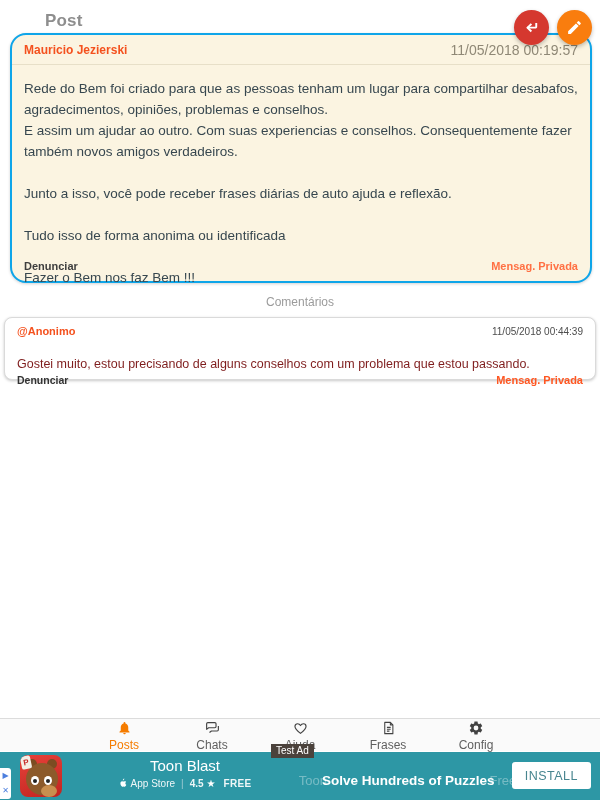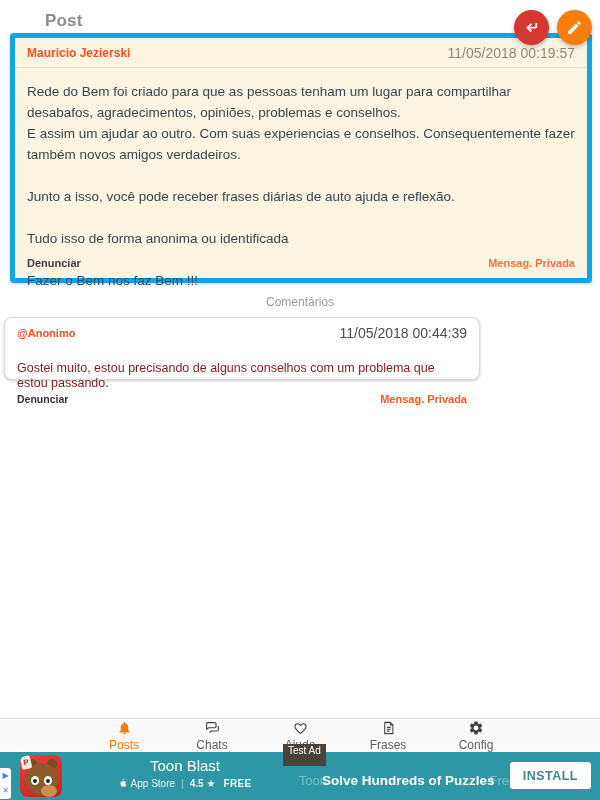--- a/index.html
+++ b/index.html
@@ -17,21 +17,21 @@
   .fab{
     position:absolute;top:10px;width:35px;height:35px;border-radius:50%;
     display:flex;align-items:center;justify-content:center;
     box-shadow:0 2px 4px rgba(0,0,0,.25);z-index:5;cursor:pointer;border:none;
   }
   .fab-undo{left:514px;background:#d5382f;}
   .fab-edit{left:557px;background:#f97d0e;}
   
   .post-card{
     position:absolute;left:10px;top:33px;width:582px;height:250px;
-    background:#fbf4e1;border:5px solid #0ea5e9;border-radius:4px;
+    background:#fbf4e1;border:2px solid #0ea5e9;border-radius:16px;
     box-shadow:0 1px 3px rgba(0,0,0,.18);box-sizing:border-box;
   }
   .post-head{
     height:29px;display:flex;align-items:center;justify-content:space-between;
     padding:0 12px;border-bottom:1px solid #e7dfc8;
   }
   .post-author{font-size:12px;font-weight:bold;color:#f4511e;}
   .post-time{font-size:14px;color:#8f8876;}
   .post-body{padding:13px 12px 0 12px;color:#37474f;font-size:13.5px;font-weight:500;line-height:21px;}
   .post-body p{margin:0;}
@@ -41,50 +41,50 @@
     display:flex;align-items:center;justify-content:space-between;padding:0 12px;
   }
   .report-link{font-size:11px;font-weight:bold;color:#3e3e3e;cursor:pointer;}
   .pm-link{font-size:11px;font-weight:bold;color:#ff7043;cursor:pointer;}
   
   .comments-title{
     position:absolute;left:0;top:295px;width:600px;text-align:center;
     font-size:12px;color:#9b9b9b;font-weight:500;
   }
   .comment-card{
-    position:absolute;left:4px;top:317px;width:476px;height:63px;
+    position:absolute;left:4px;top:317px;width:592px;height:63px;
     background:#ffffff;border:1px solid #dadada;border-radius:8px;
     box-shadow:0 1px 3px rgba(0,0,0,.22);box-sizing:border-box;
     padding:7px 12px 5px 12px;
   }
   .comment-row1{display:flex;align-items:center;justify-content:space-between;}
   .comment-author{font-size:11px;font-weight:bold;color:#f4511e;}
-  .comment-time{font-size:14px;color:#4d4d4d;}
+  .comment-time{font-size:10px;color:#4d4d4d;}
   .comment-text{font-size:12.5px;color:#7f1d1d;margin-top:20px;line-height:15px;}
   .comment-row3{display:flex;align-items:center;justify-content:space-between;margin-top:2px;}
   .comment-report{font-size:10.5px;font-weight:bold;color:#333;cursor:pointer;}
   .comment-pm{font-size:11px;font-weight:bold;color:#ff5722;cursor:pointer;}
   
   .navbar{
     position:absolute;left:0;top:718px;width:600px;height:33px;
     background:#fafafa;border-top:1px solid #dcdcdc;box-sizing:border-box;
     display:flex;align-items:center;justify-content:space-between;
     padding:0 102px;
   }
   .nav-item{
     display:flex;flex-direction:column;align-items:center;justify-content:center;
     width:44px;cursor:pointer;
   }
   .nav-item .nav-ic{height:17px;display:flex;align-items:flex-end;justify-content:center;}
   .nav-label{font-size:12px;color:#5f5f5f;margin-top:2px;}
   .nav-item.active .nav-label{color:#f57c00;}
   
   .test-ad{
-    position:absolute;left:283px;top:744px;z-index:8;
-    background:#4b423c;color:#fff;font-size:10px;padding:1px 5px 10px 5px;
+    position:absolute;left:271px;top:744px;z-index:8;
+    background:#4b423c;color:#fff;font-size:10px;padding:1px 5px 2px 5px;
   }
   
   .ad-banner{
     position:absolute;left:0;top:752px;width:600px;height:48px;
     background:#2d97a5;overflow:hidden;
   }
   .adchoices{
     position:absolute;left:0;top:16px;width:11px;height:31px;background:#fff;
     border-radius:0 3px 3px 0;display:flex;flex-direction:column;align-items:center;
     justify-content:space-around;color:#4c7fde;font-size:8px;line-height:8px;cursor:pointer;
@@ -117,21 +117,21 @@
     position:absolute;left:285px;top:0;width:245px;height:56px;
     display:flex;align-items:center;justify-content:center;white-space:nowrap;
   }
   .ghost{color:rgba(255,255,255,.35);font-size:13px;}
   .ghost.pre{margin-right:-5px;}
   .ghost.suf{margin-left:-5px;}
   .tagline-main{color:#ffffff;font-size:13.5px;font-weight:bold;z-index:2;}
   .install-btn{
     position:absolute;right:9px;top:10px;height:27px;padding:0 13px;
     background:#ffffff;border:none;border-radius:3px;color:#47858f;
-    font-size:12.5px;font-weight:700;letter-spacing:.5px;cursor:pointer;
+    font-size:12.5px;font-weight:400;letter-spacing:.5px;cursor:pointer;
     font-family:"Liberation Sans","DejaVu Sans",sans-serif;
   }
   svg{display:block;}
 </style>
 </head>
 <body>
 
 <div class="page-title">Post</div>
 
 <button class="fab fab-undo">

